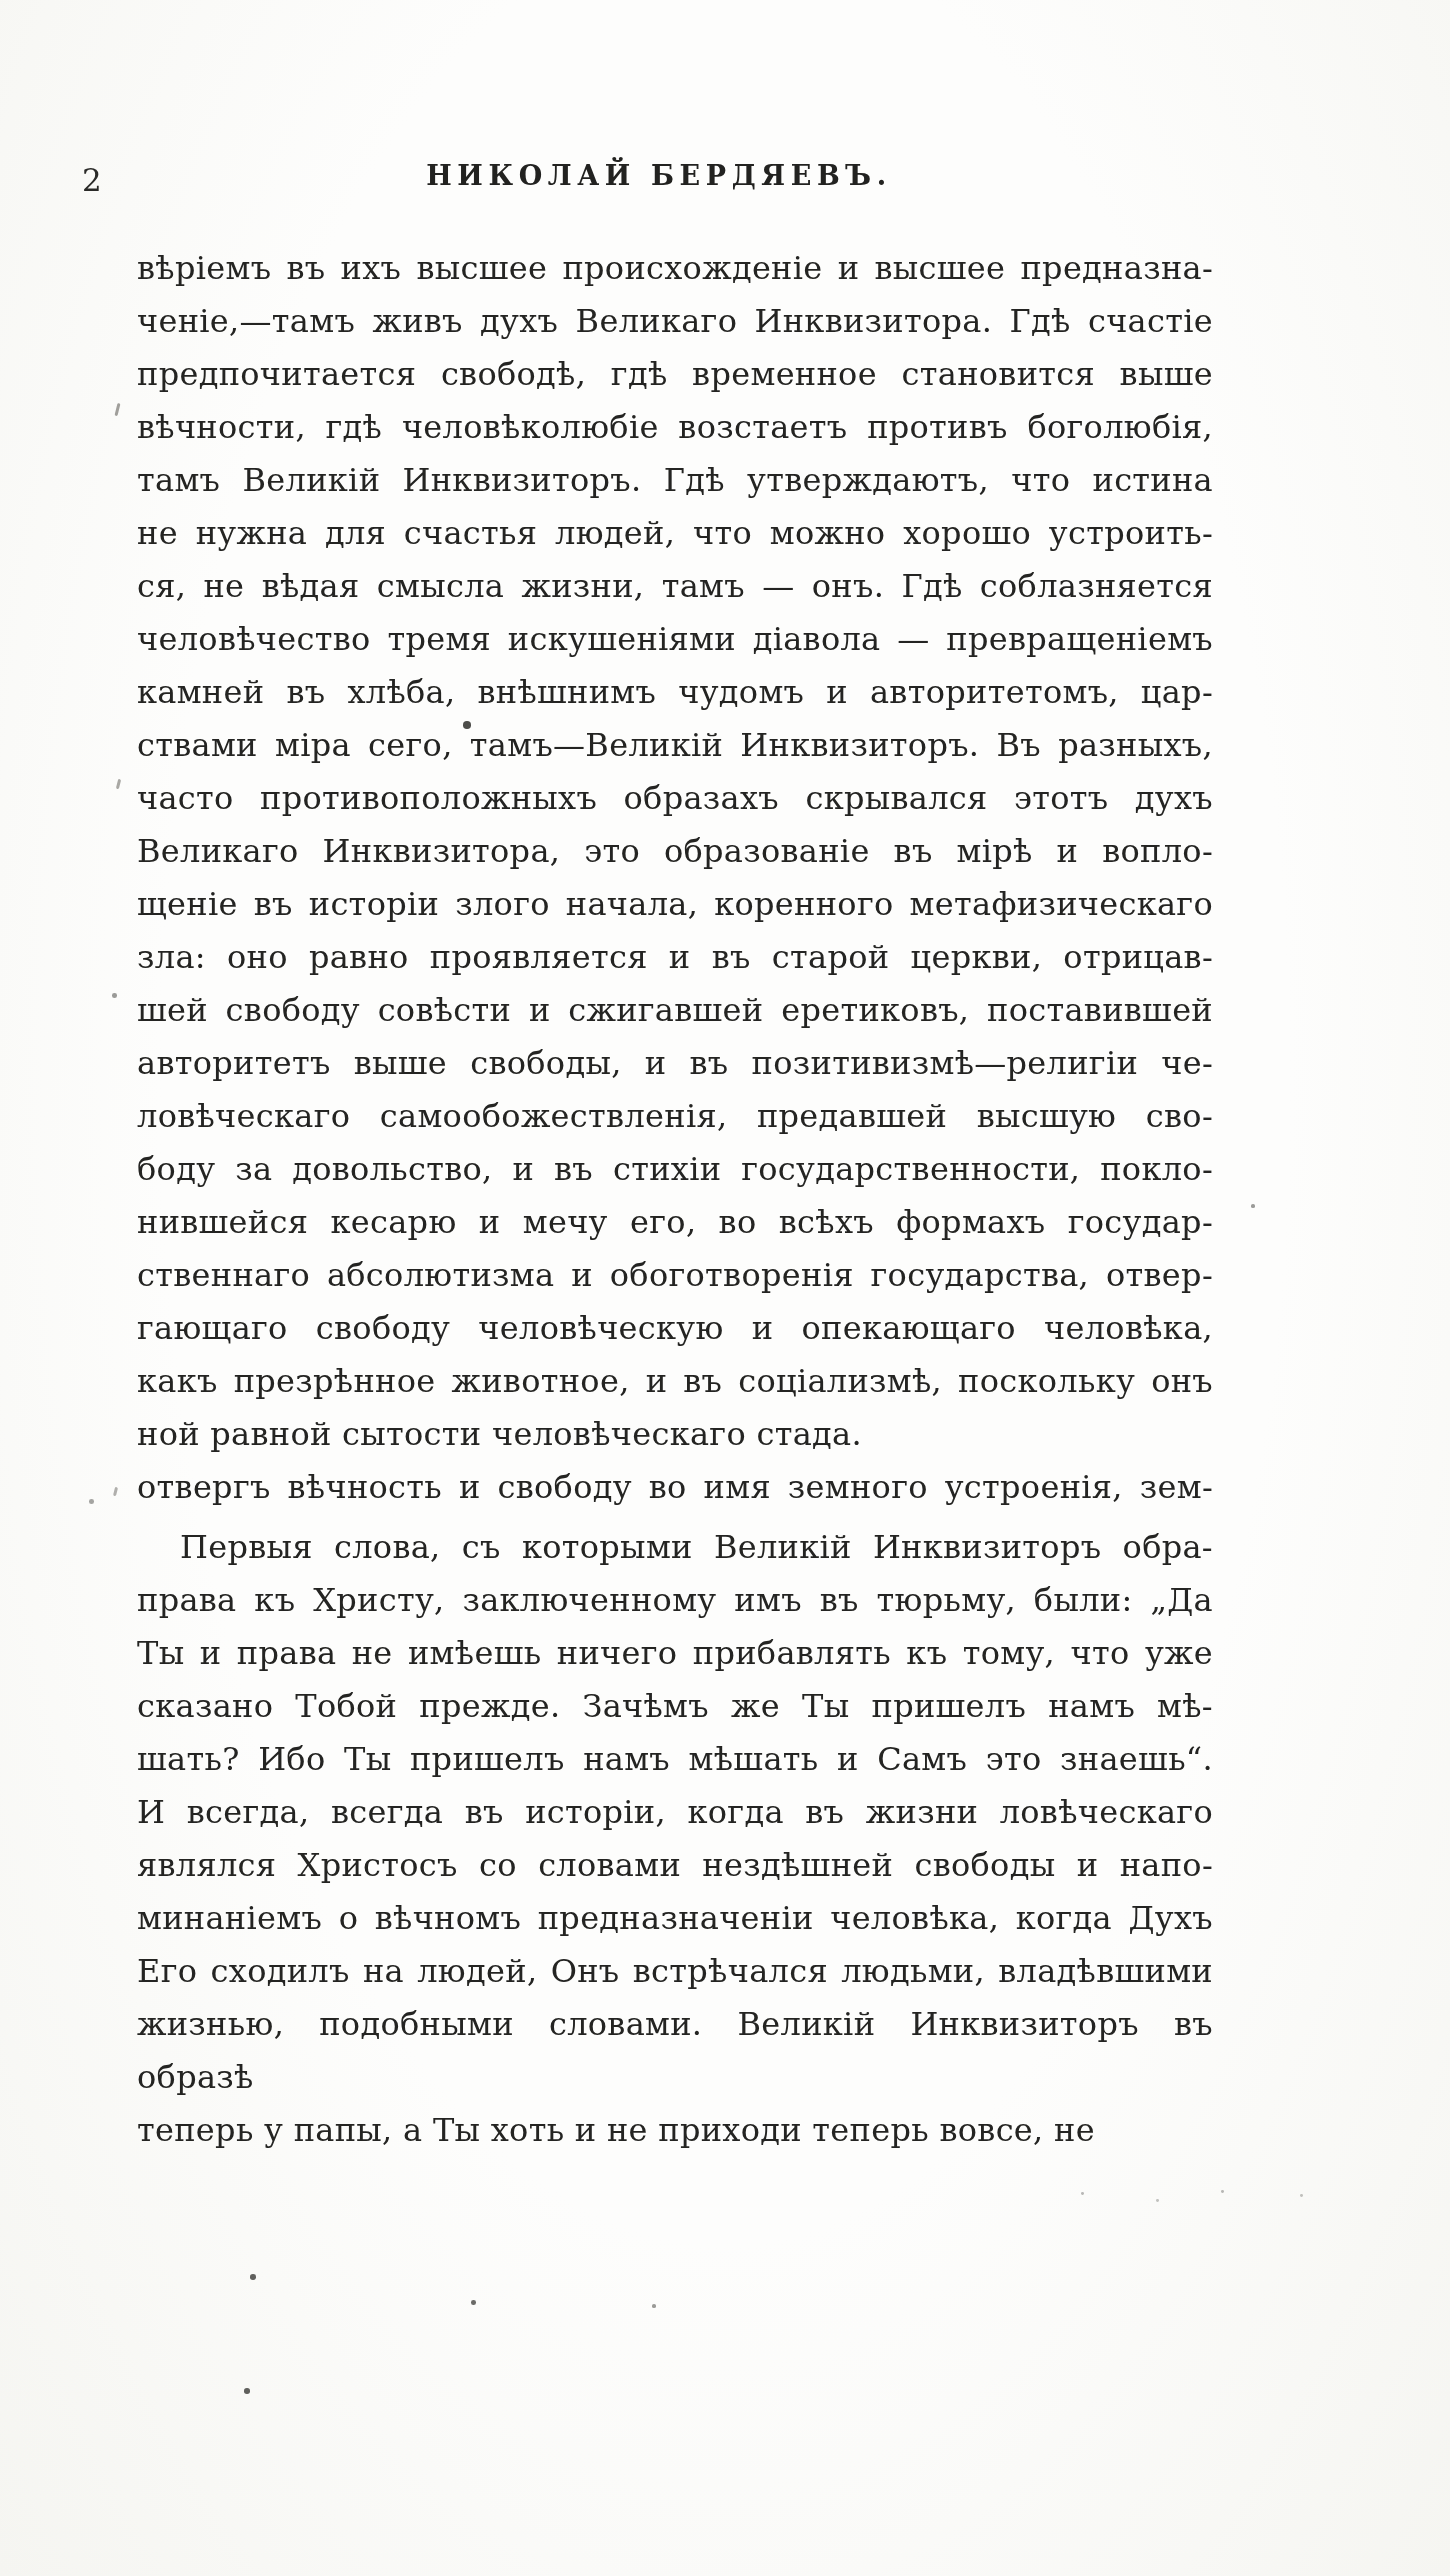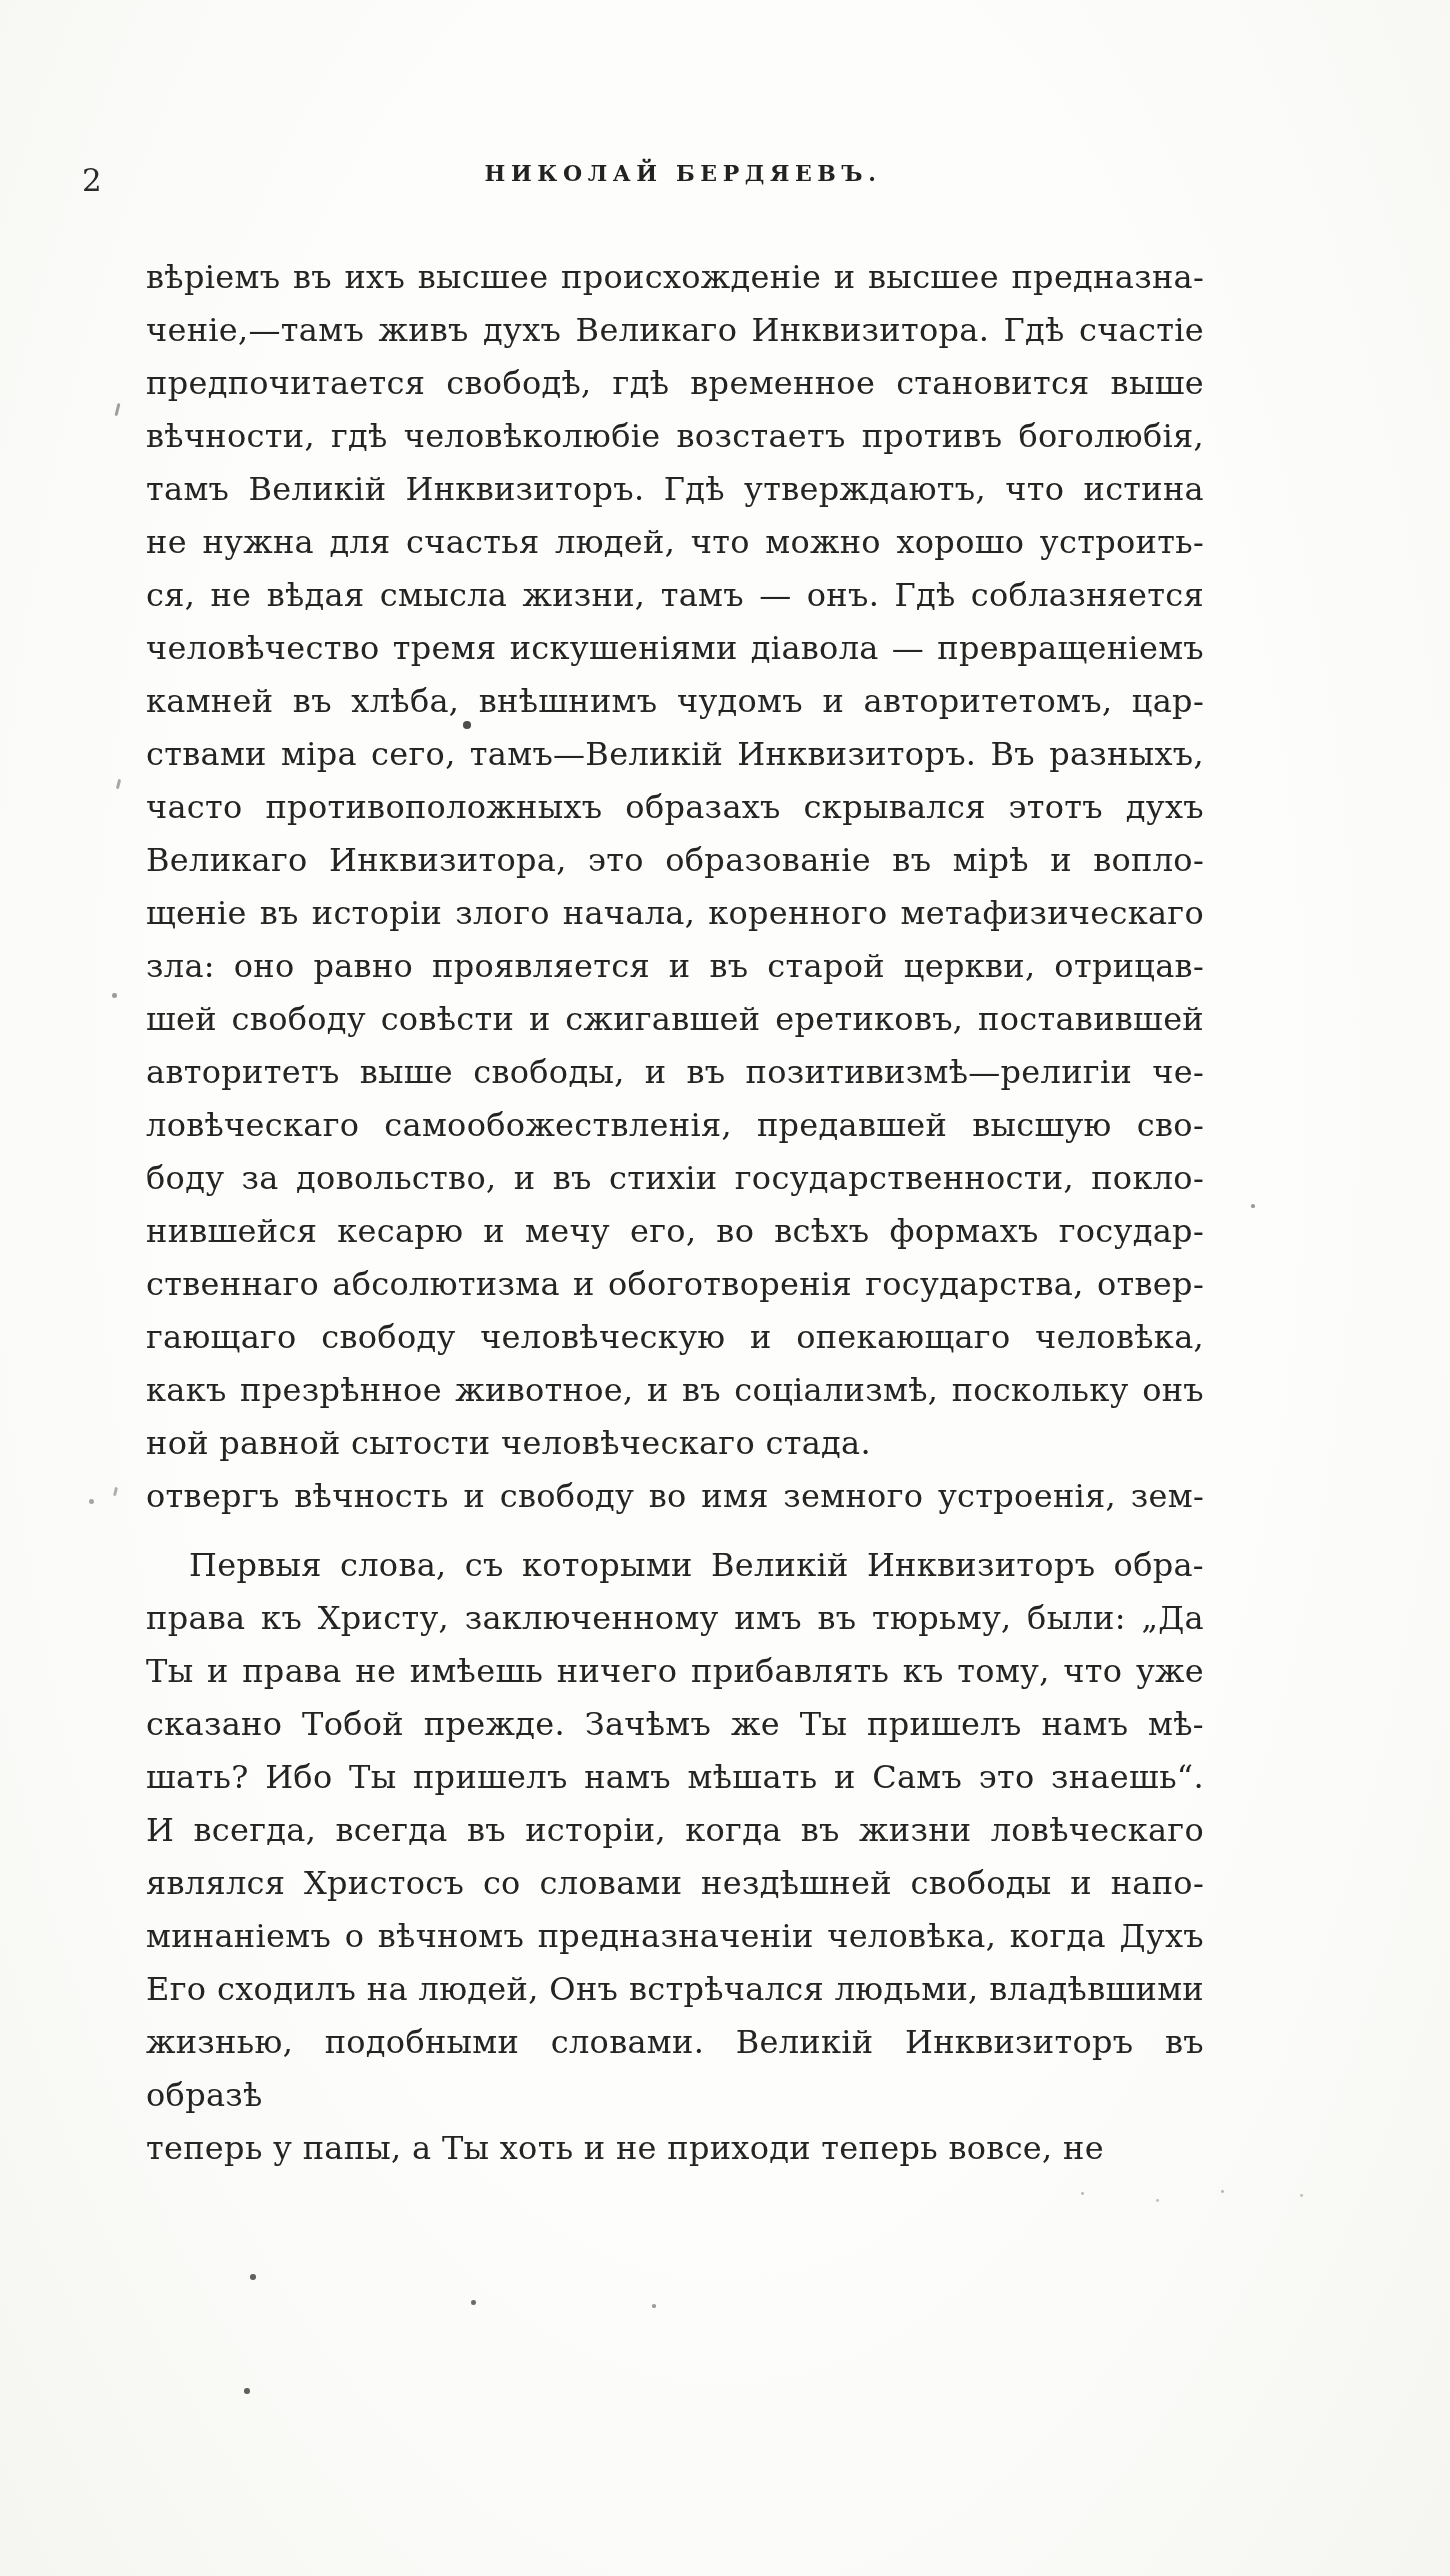--- a/index.html
+++ b/index.html
@@ -26,37 +26,37 @@
   }
   .page-number {
     position: absolute;
     left: 82px;
     top: 1.9px;
     font-size: 31px;
     color: #2a2a28;
   }
   .running-title {
     position: absolute;
-    left: 138px;
+    left: 114px;
     width: 1090px;
     text-align: center;
-    font-size: 22px;
+    font-size: 27px;
     font-weight: bold;
     letter-spacing: 5.6px;
     color: #222220;
   }
   .body-text {
     position: absolute;
     top: 235px;
     left: 130px;
     width: 1090px;
     font-size: 32px;
     line-height: 53px;
   }
-  .paragraph { margin: 16px; }
+  .paragraph { margin: 7px; }
   .text-line {
     text-align: justify;
     text-align-last: justify;
     letter-spacing: 0.3px;
   }
   .text-line.last {
     text-align-last: left;
   }
   .text-line.indent {
     text-indent: 43px;

